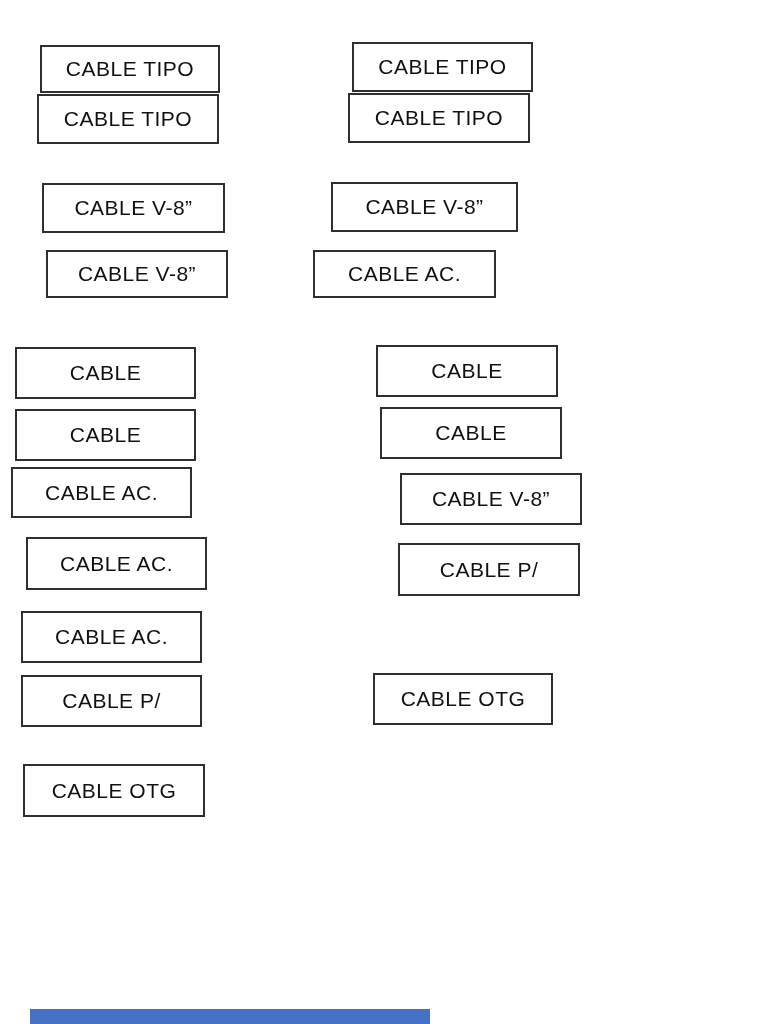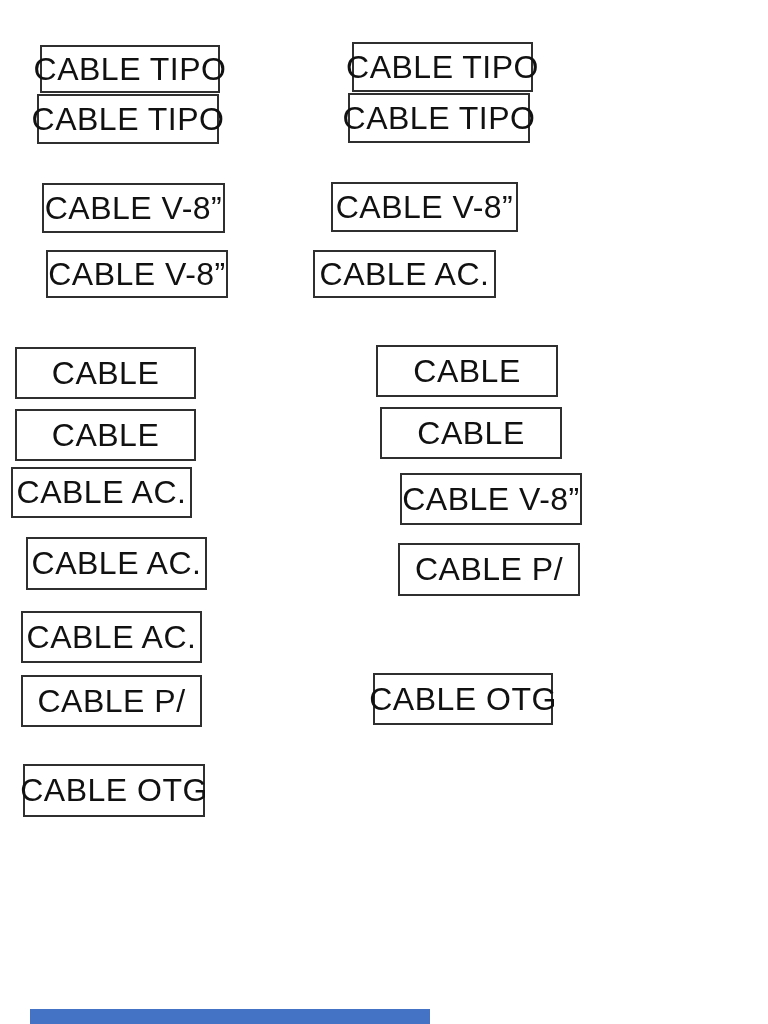--- a/index.html
+++ b/index.html
@@ -17,21 +17,21 @@
     height: 1024px;
     background: #ffffff;
   }
   .label-box {
     position: absolute;
     border: 2px solid #2f2f2f;
     background: #ffffff;
     display: flex;
     align-items: center;
     justify-content: center;
-    font-size: 32px;
+    font-size: 21px;
     letter-spacing: 0.5px;
     color: #111111;
     box-sizing: border-box;
     white-space: nowrap;
   }
   .accent-bar {
     position: absolute;
     left: 30px;
     top: 1009px;
     width: 400px;

